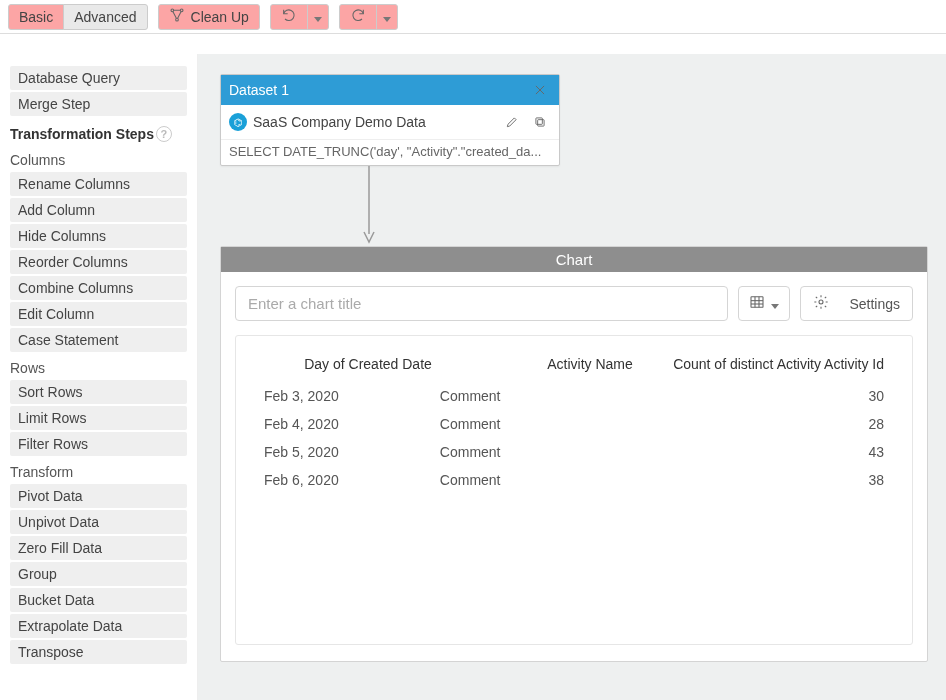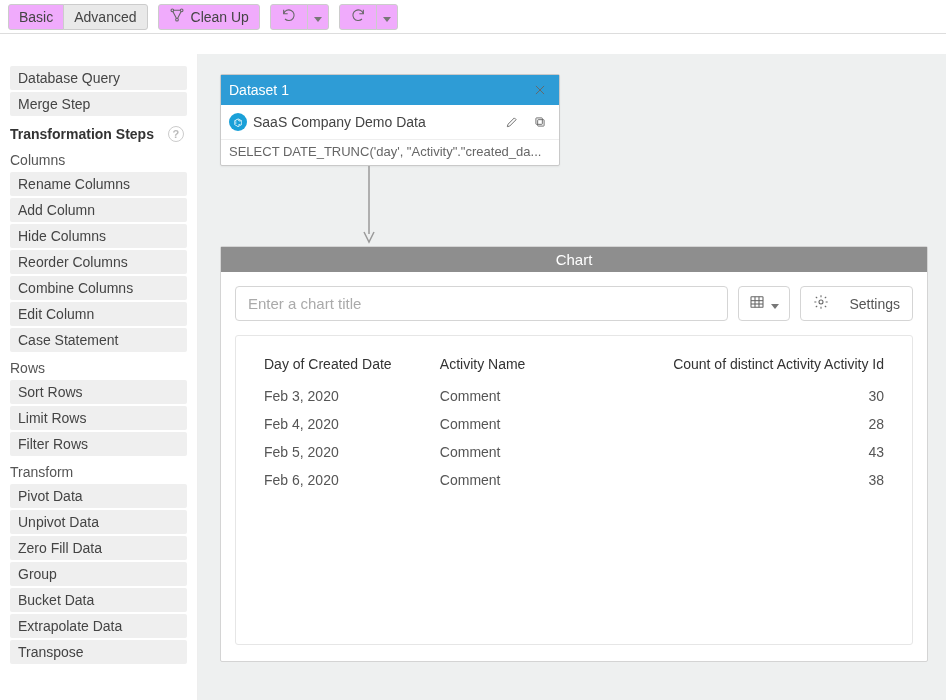--- a/index.html
+++ b/index.html
@@ -16,21 +16,21 @@
   .toolbar {
     display: flex;
     align-items: center;
     padding: 4px 8px;
     border-bottom: 1px solid #ddd;
     gap: 10px;
     height: 34px;
   }
   .btn {
     border: 1px solid #ccc;
-    background: #f0abfc;
+    background: #fca5a5;
     border-radius: 3px;
     padding: 4px 10px;
     font-size: 14px;
     color: #444;
     cursor: pointer;
     display: inline-flex;
     align-items: center;
     gap: 6px;
     height: 26px;
   }
@@ -51,21 +51,21 @@
     border-right: 1px solid #eee;
     overflow-y: auto;
     padding: 10px 0 20px 0;
   }
   .side-section-label {
     font-weight: 600;
     color: #333;
     padding: 8px 10px 4px 10px;
     display: flex;
     align-items: center;
-    gap: 14px;
+    gap: 2px;
   }
   .side-section-label .help {
     color: #bbb;
     border: 1.5px solid #ccc;
     border-radius: 50%;
     width: 16px; height: 16px;
     display: inline-flex; align-items: center; justify-content: center;
     font-size: 11px;
   }
   .side-subhead {
@@ -190,21 +190,21 @@
 
   
   .data-area {
     margin: 4px 14px 16px 14px;
     border:1px solid #e6e6e6;
     border-radius:3px;
     padding: 14px 24px 150px 24px;
   }
   .data-table { width:100%; border-collapse:collapse; table-layout:fixed; }
   .data-table th {
-    text-align:left;
+    text-align:right;
     font-weight:400;
     color:#333;
     padding:6px 4px 10px 4px;
     font-size:14px;
   }
   .data-table th.right, .data-table td.right { text-align:right; }
   .data-table td {
     color:#555;
     padding:6px 4px;
     font-size:14px;

